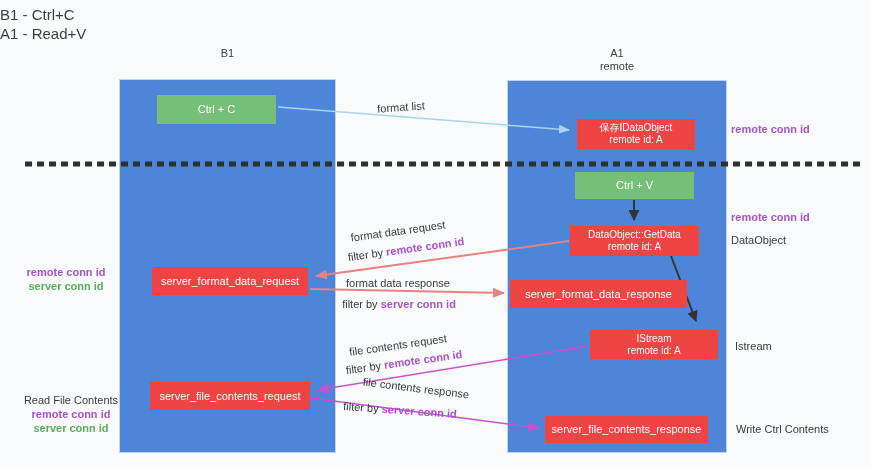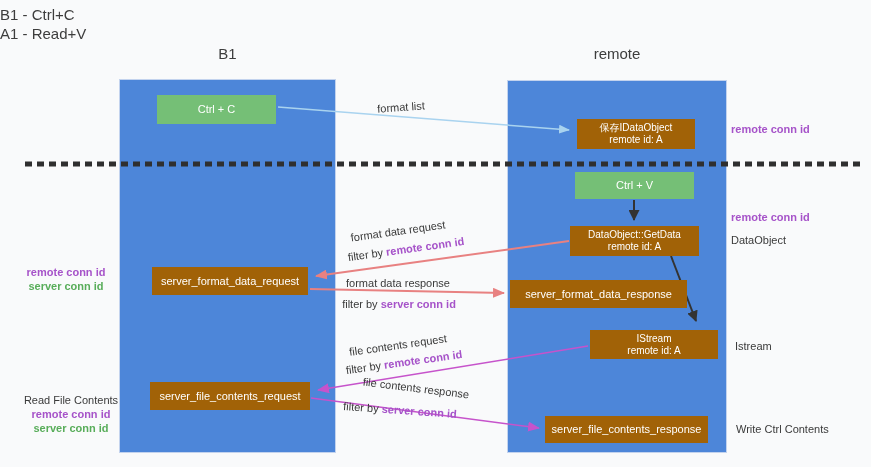--- a/index.html
+++ b/index.html
@@ -5,29 +5,29 @@
   html,body { margin:0; padding:0; background:#f9fafb; }
   .canvas {
     position:relative; width:871px; height:467px; overflow:hidden;
     background:#f9fafb;
     font-family:"Liberation Sans", sans-serif;
     color:#3a3a3a;
   }
   .title-block { position:absolute; left:0; top:5px; width:100%; 
     font-size:15px; line-height:19px; color:#3d3d3d; }
   .col-header { position:absolute; top:47px; text-align:center;
-    font-size:15px; line-height:13px; color:#3d3d3d; }
+    font-size:11px; line-height:13px; color:#3d3d3d; }
   .lane { position:absolute; top:79px; height:374px; background:#4d86d9;
     border:1px solid #c3d3ee; box-sizing:border-box; z-index:1; }
   .overlay { position:absolute; left:0; top:0; z-index:2; pointer-events:none; }
   .node { position:absolute; z-index:3; display:flex; flex-direction:column;
     align-items:center; justify-content:center; text-align:center;
     color:#ffffff; font-size:11px; line-height:13px; box-sizing:border-box; }
   .node.green  { background:#75bf76; }
-  .node.orange { background:#a16207; }
+  .node.orange { background:#ef4444; }
   .node .small { font-size:10px; line-height:12px; }
   .flabel { position:absolute; z-index:3; white-space:nowrap; font-size:11px;
     color:#3a3a3a; }
   .purple  { color:#a653c9; font-weight:bold; }
   .greenlb { color:#58ad5a; font-weight:bold; }
   .side-label { position:absolute; z-index:3; white-space:nowrap; font-size:11px;
     color:#3a3a3a; }
   .side-label.bold-purple { color:#a653c9; font-weight:bold; }
   .left-block { position:absolute; z-index:3; text-align:center; font-size:11px;
     line-height:14px; }
@@ -39,20 +39,21 @@
 
   <div class="title-block">
     <div>B1 - Ctrl+C</div>
     <div>A1 - Read+V</div>
   </div>
 
   <div class="col-header" style="left:119px; width:217px;">
     <div>B1</div>
   </div>
   <div class="col-header" style="left:507px; width:220px;">
+    <div>A1</div>
     <div>remote</div>
   </div>
 
   <div class="lane" style="left:119px; width:217px;"></div>
   <div class="lane" style="left:507px; width:220px; top:80px; height:373px;"></div>
 
   <svg class="overlay" width="871" height="467" viewBox="0 0 871 467">
     <defs>
       <marker id="ah-blue" markerUnits="userSpaceOnUse" markerWidth="11" markerHeight="9" refX="10" refY="4.5" orient="auto">
         <path d="M0,0 L11,4.5 L0,9 z" fill="#a9d3ef"></path>

